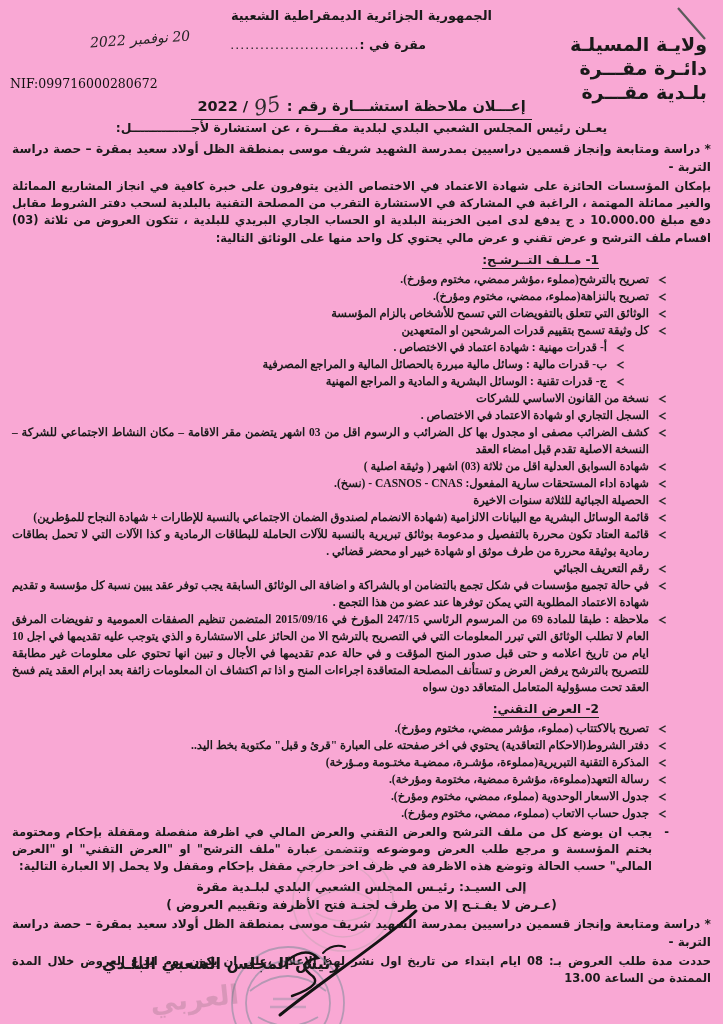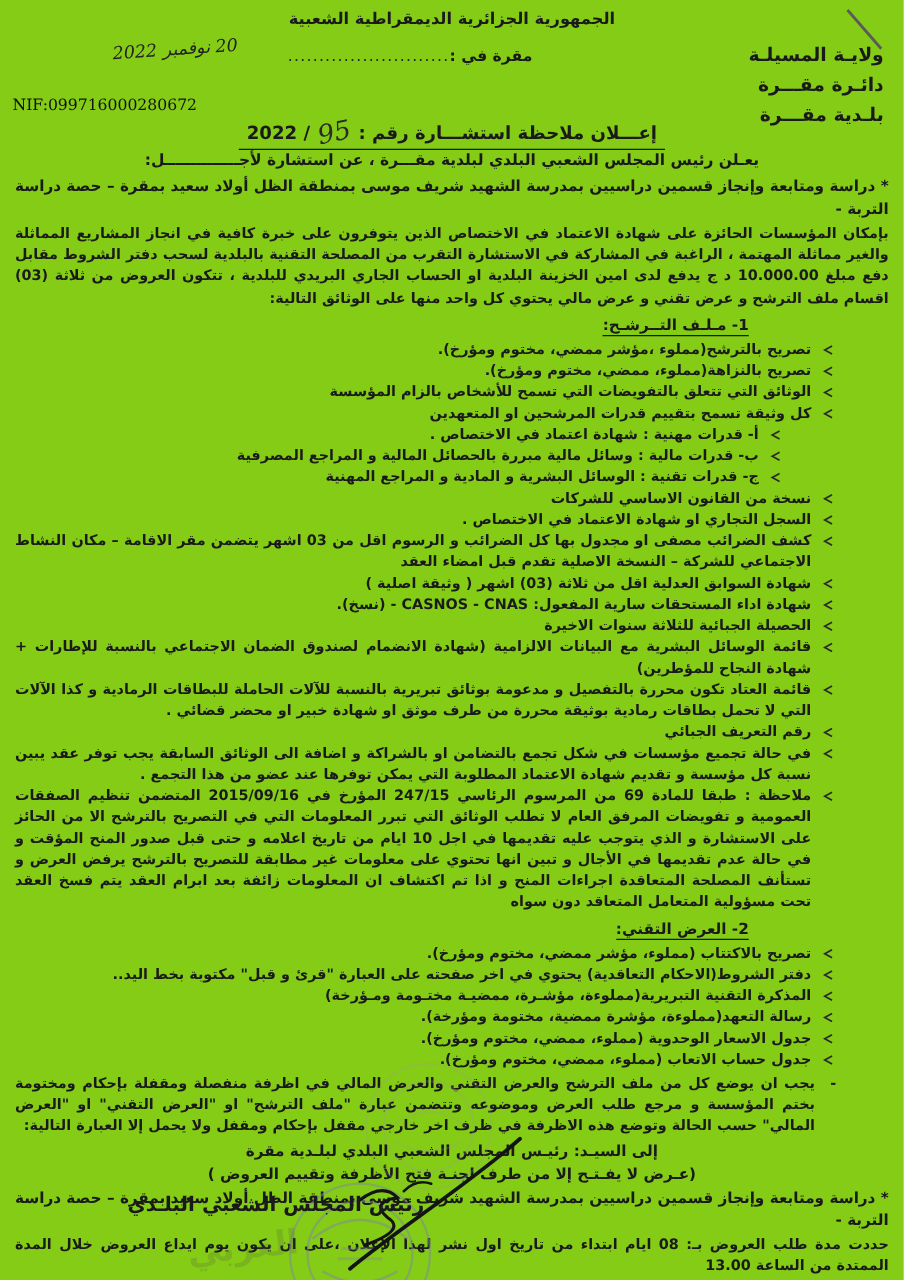--- a/index.html
+++ b/index.html
@@ -1,25 +1,25 @@
 <!DOCTYPE html>
 <html lang="ar" dir="rtl"><head>
 <meta charset="utf-8">
 <style>
   html,body{margin:0;padding:0;background:#e8e8e6;}
   .page{
     width:723px;height:1024px;position:relative;overflow:hidden;
-    background:#84cc16;margin:0 auto;
+    background:#f9a8d4;margin:0 auto;
     font-family:"DejaVu Sans",sans-serif;direction:rtl;color:#1a1a1a;
   }
   
   .hdr-republic{position:absolute;top:8px;left:0;right:0;text-align:center;
     font-size:13px;font-weight:700;}
   .hdr-right{position:absolute;top:32px;right:16px;text-align:right;
-    font-size:15px;font-weight:700;line-height:24px;margin-left:20px;}
+    font-size:19px;font-weight:700;line-height:24px;margin-left:20px;}
   .place-date{position:absolute;top:37px;left:88px;width:338px;display:flex;
     direction:rtl;align-items:baseline;font-weight:700;font-size:12.5px;}
   .place-date .dots{flex:1;overflow:hidden;white-space:nowrap;color:#222;
     letter-spacing:1px;font-weight:400;}
   .handwritten-date{position:absolute;left:2px;top:-6px;
     font-family:"DejaVu Serif",serif;font-style:italic;font-weight:400;
     font-size:14px;letter-spacing:1.5px;color:#222;transform:rotate(-4deg);
     white-space:nowrap;}
   .nif{position:absolute;top:76px;left:10px;direction:ltr;
     font-family:"DejaVu Serif",serif;font-size:12.5px;font-weight:400;color:#111;}
@@ -34,21 +34,21 @@
   
   .body{position:absolute;top:119px;right:12px;left:12px;
     font-size:11.5px;line-height:1.48;font-weight:700;text-align:justify;}
   .announce{text-align:center;font-size:12.4px;margin-bottom:3px;}
   .subject-line{font-size:12.2px;margin:1px 0 2px;}
   .intro{margin:0 0 2px;}
   .sec-head{margin:4px 112px 2px 0;font-size:12.2px;}
   .sec-head .u{border-bottom:1.4px solid #1a1a1a;padding-bottom:1px;}
   .li{display:flex;direction:rtl;gap:7px;align-items:flex-start;}
   .li .marker{flex:0 0 13px;padding-top:4px;display:flex;justify-content:center;}
-  .li .li-text{flex:1;}
+  .li .li-text{flex:1;font-family:Liberation Serif, serif;}
   .lvl0{padding-right:42px;}
   .lvl1{padding-right:84px;}
   .env{display:flex;direction:rtl;gap:7px;padding-right:42px;margin-top:2px;}
   .env .dash{flex:0 0 10px;}
   .addr{text-align:center;position:relative;margin-top:3px;}
   .addr div{font-size:12.2px;}
   
   .sig-title{position:absolute;left:102px;top:954px;font-size:16px;
     font-weight:700;white-space:nowrap;}
   .ghost-text{position:absolute;left:150px;top:983px;font-size:27px;

